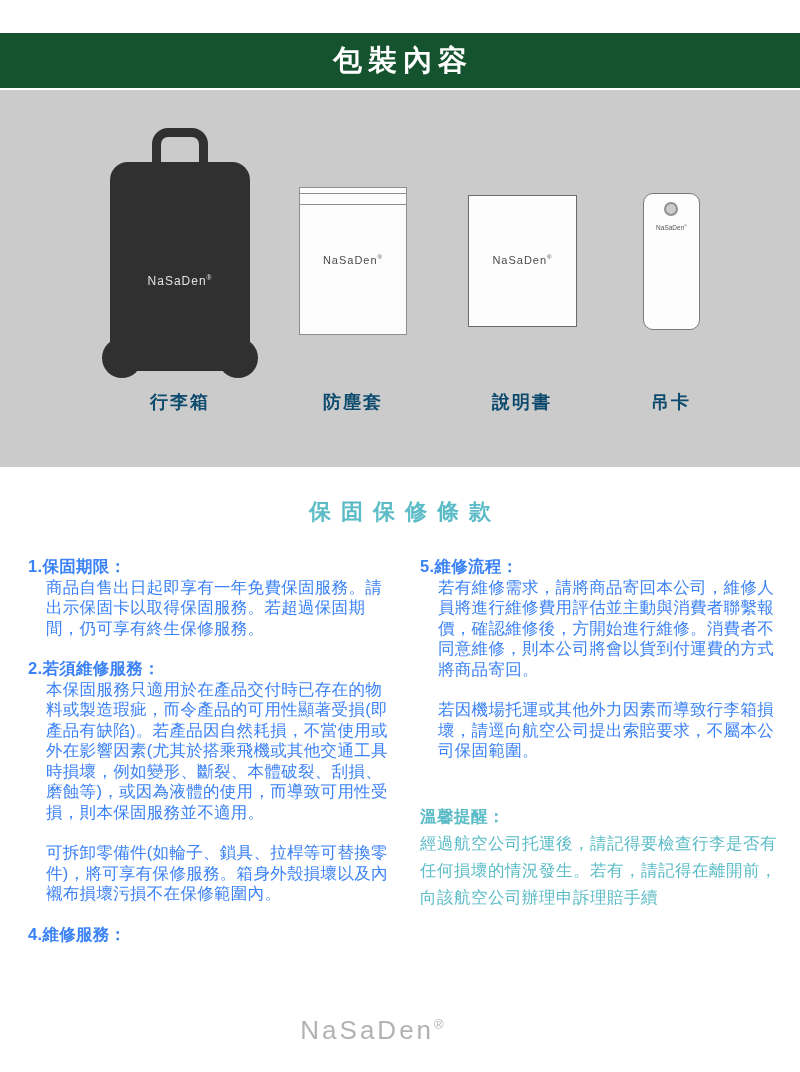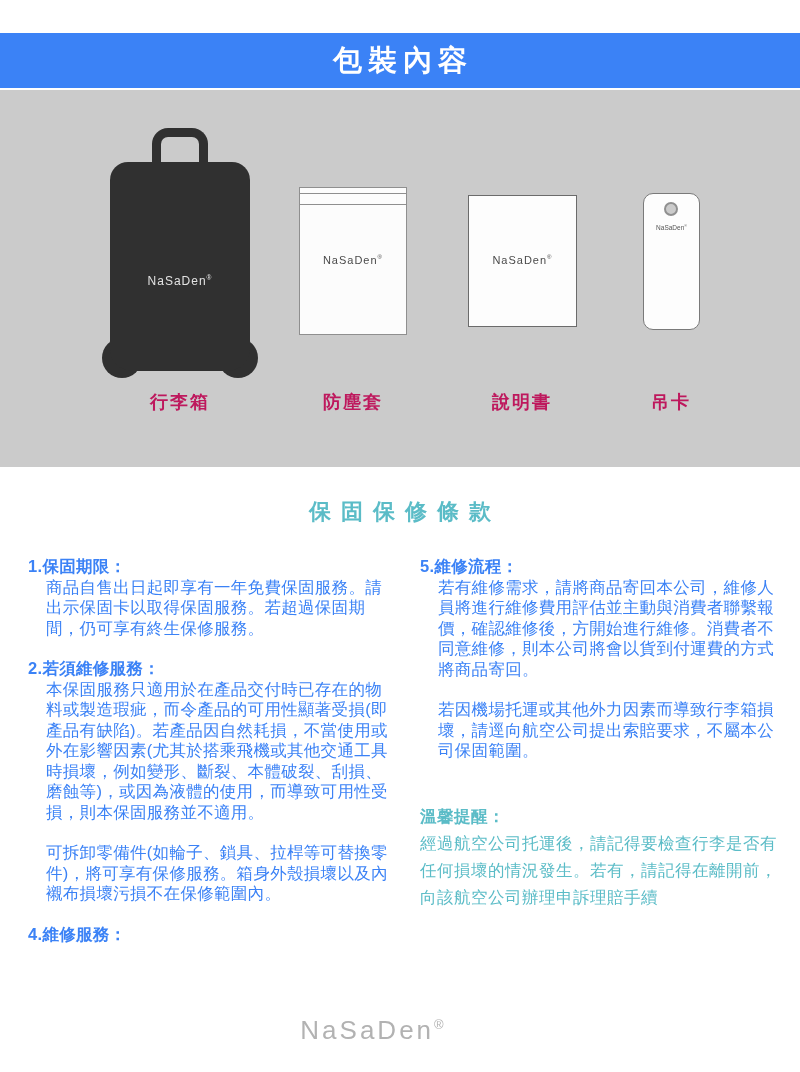--- a/index.html
+++ b/index.html
@@ -4,21 +4,21 @@
 <style>
   html,body { margin:0; padding:0; background:#ffffff; }
   .page {
     position:relative; width:800px; height:1072px; background:#ffffff;
     font-family:"Liberation Sans","DejaVu Sans",sans-serif; overflow:hidden;
   }
 
   
   .header {
     position:absolute; top:33px; left:0; width:800px; height:55px;
-    background:#3b82f6; display:flex; align-items:center; justify-content:center;
+    background:#14532d; display:flex; align-items:center; justify-content:center;
   }
   .header .title {
     color:#ffffff; font-size:29px; font-weight:bold;
     letter-spacing:6px; text-indent:6px;
   }
 
   
   .panel { position:absolute; top:90px; left:0; width:800px; height:377px; background:#cbcbcb; }
 
   
@@ -73,21 +73,21 @@
   .tag-logo {
     position:absolute; left:0; top:30px; width:100%; text-align:center;
     color:#555555; font-size:6.5px; letter-spacing:0;
   }
 
   .reg { font-size:55%; vertical-align:super; }
 
   
   .pkg-label {
     position:absolute; top:300px; width:140px; text-align:center;
-    color:#be185d; font-size:18px; letter-spacing:2px; font-weight:bold;
+    color:#0c4a6e; font-size:18px; letter-spacing:2px; font-weight:bold;
   }
   .pkg-label.p1 { left:110px; } .pkg-label.p2 { left:283px;font-family:Liberation Mono, monospace; }
   .pkg-label.p3 { left:452px; } .pkg-label.p4 { left:601px; }
 
   
   .w-title {
     position:absolute; top:497px; left:0; width:800px; text-align:center;
     color:#5bbcc7; font-size:22px; font-weight:bold; letter-spacing:10px; text-indent:10px;
   }
   .terms { position:absolute; top:556px; left:28px; width:752px; display:flex; }

